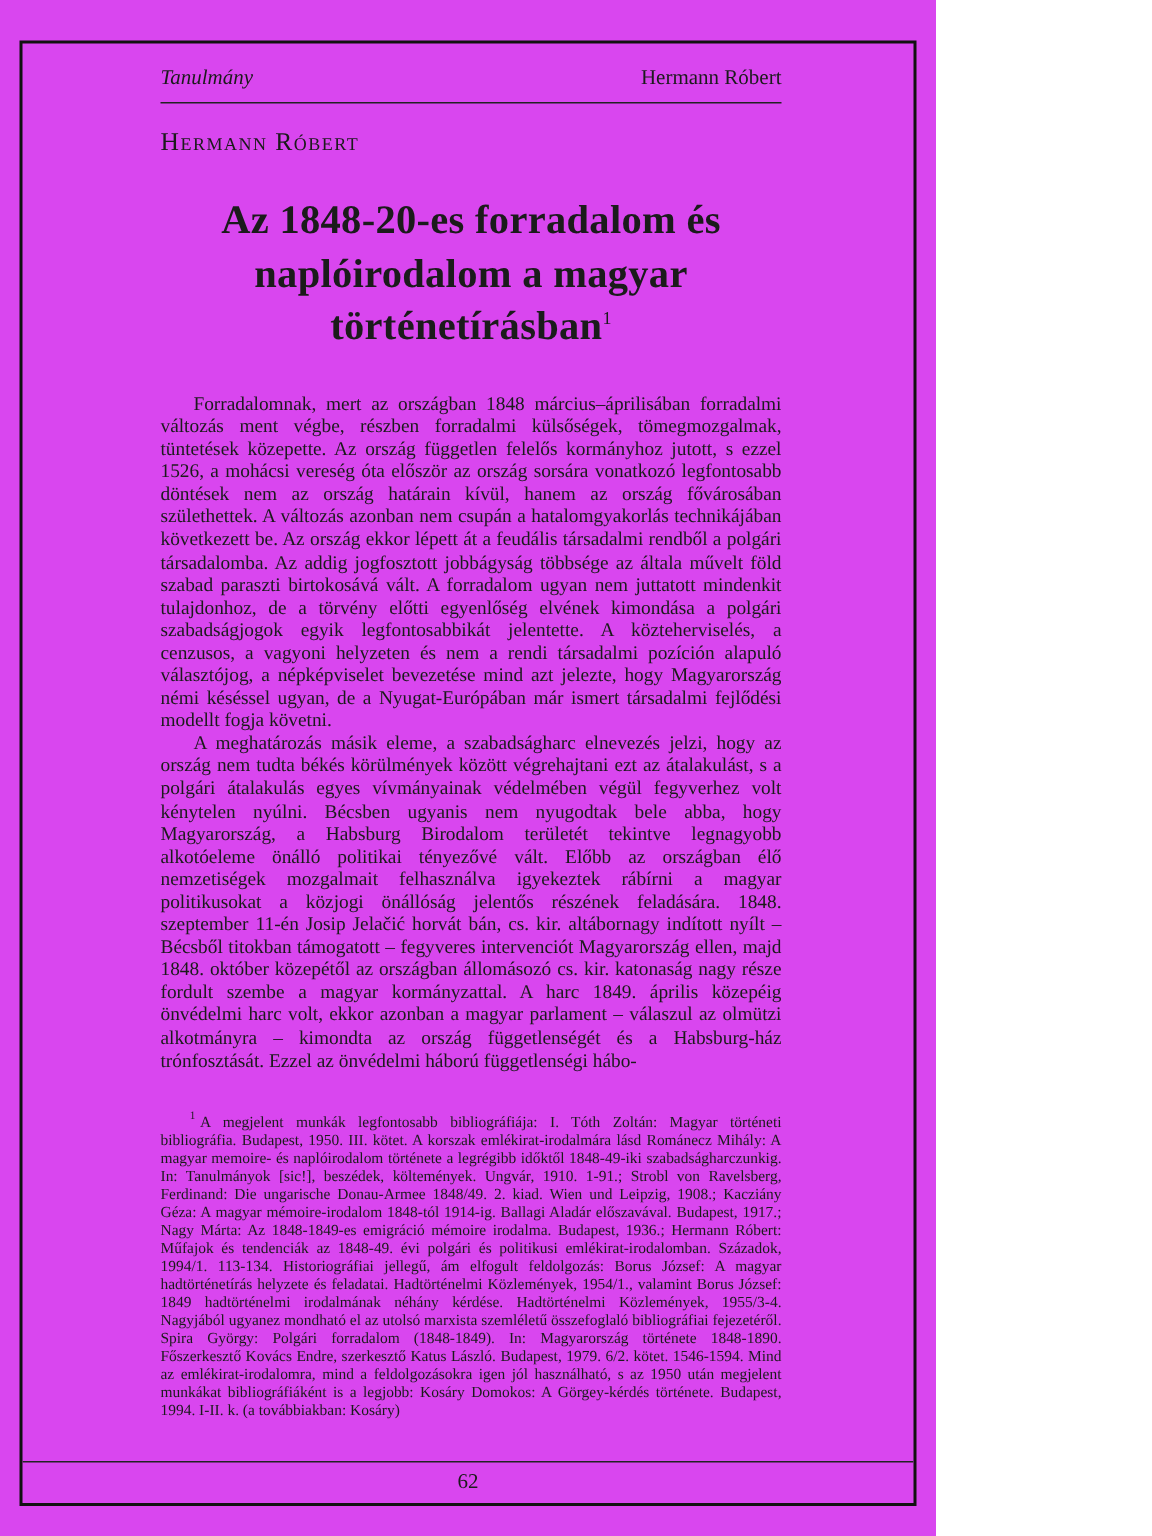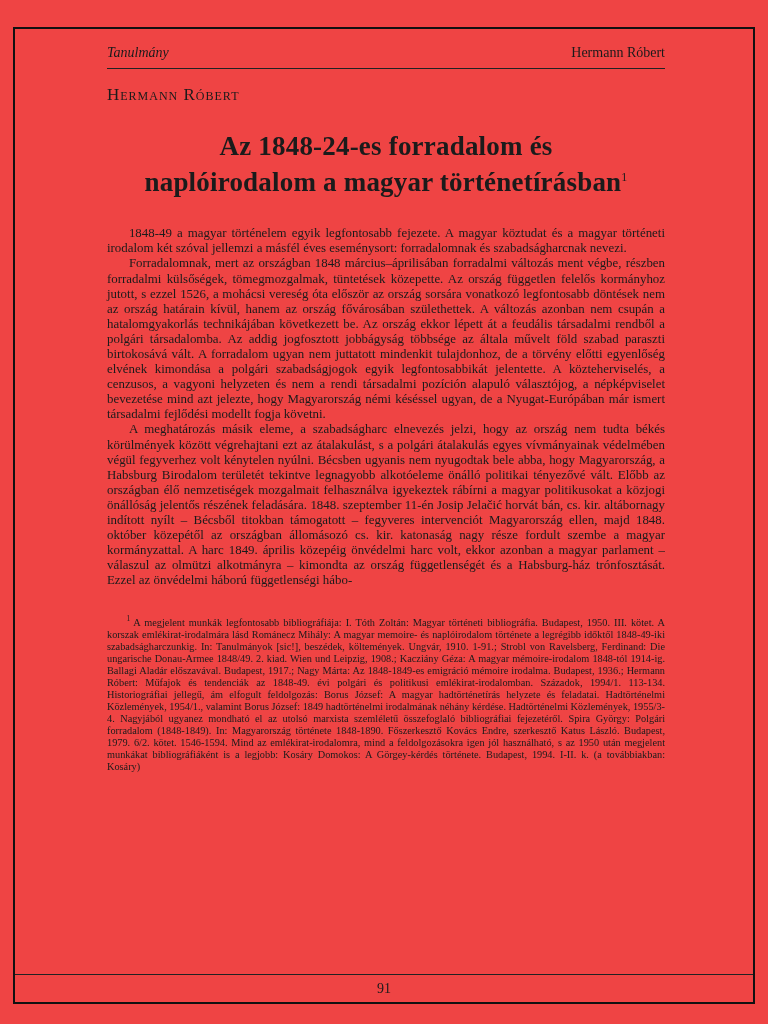--- a/index.html
+++ b/index.html
@@ -5,23 +5,23 @@
   html, body {
     margin: 0;
     padding: 0;
     background: #ffffff;
     width: 768px;
     height: 1024px;
     overflow: hidden;
   }
   .page {
     position: relative;
-    width: 768px;
+    width: 624px;
     height: 1024px;
-    background: #ef4444;
+    background: #d946ef;
     color: #1b1b1b;
     font-family: "Liberation Serif", "DejaVu Serif", serif;
   }
   .frame {
     position: absolute;
     left: 13px;
     right: 13px;
     top: 27px;
     bottom: 20px;
     border: 2px solid #111;
@@ -108,34 +108,33 @@
     <div class="content">
 
       <div class="running-header">
         <span class="rh-left">Tanulmány</span>
         <span class="rh-right">Hermann Róbert</span>
       </div>
 
       <div class="author">Hermann Róbert</div>
 
       <h1 class="title">
-        <span>Az 1848-24-es forradalom és</span><br>
+        <span>Az 1848-20-es forradalom és</span><br>
         <span>naplóirodalom a magyar történetírásban</span><sup>1</sup>
       </h1>
 
       <div class="body-text">
-        <p>1848-49 a magyar történelem egyik legfontosabb fejezete. A magyar köztudat és a magyar történeti irodalom két szóval jellemzi a másfél éves eseménysort: forradalomnak és szabadságharcnak nevezi.</p>
         <p>Forradalomnak, mert az országban 1848 március–áprilisában forradalmi változás ment végbe, részben forradalmi külsőségek, tömegmozgalmak, tüntetések közepette. Az ország független felelős kormányhoz jutott, s ezzel 1526, a mohácsi vereség óta először az ország sorsára vonatkozó legfontosabb döntések nem az ország határain kívül, hanem az ország fővárosában születhettek. A változás azonban nem csupán a hatalomgyakorlás technikájában következett be. Az ország ekkor lépett át a feudális társadalmi rendből a polgári társadalomba. Az addig jogfosztott jobbágyság többsége az általa művelt föld szabad paraszti birtokosává vált. A forradalom ugyan nem juttatott mindenkit tulajdonhoz, de a törvény előtti egyenlőség elvének kimondása a polgári szabadságjogok egyik legfontosabbikát jelentette. A közteherviselés, a cenzusos, a vagyoni helyzeten és nem a rendi társadalmi pozíción alapuló választójog, a népképviselet bevezetése mind azt jelezte, hogy Magyarország némi késéssel ugyan, de a Nyugat-Európában már ismert társadalmi fejlődési modellt fogja követni.</p>
         <p>A meghatározás másik eleme, a szabadságharc elnevezés jelzi, hogy az ország nem tudta békés körülmények között végrehajtani ezt az átalakulást, s a polgári átalakulás egyes vívmányainak védelmében végül fegyverhez volt kénytelen nyúlni. Bécsben ugyanis nem nyugodtak bele abba, hogy Magyarország, a Habsburg Birodalom területét tekintve legnagyobb alkotóeleme önálló politikai tényezővé vált. Előbb az országban élő nemzetiségek mozgalmait felhasználva igyekeztek rábírni a magyar politikusokat a közjogi önállóság jelentős részének feladására. 1848. szeptember 11-én Josip Jelačić horvát bán, cs. kir. altábornagy indított nyílt – Bécsből titokban támogatott – fegyveres intervenciót Magyarország ellen, majd 1848. október közepétől az országban állomásozó cs. kir. katonaság nagy része fordult szembe a magyar kormányzattal. A harc 1849. április közepéig önvédelmi harc volt, ekkor azonban a magyar parlament – válaszul az olmützi alkotmányra – kimondta az ország függetlenségét és a Habsburg-ház trónfosztását. Ezzel az önvédelmi háború függetlenségi hábo-</p>
       </div>
 
       <div class="footnote">
         <sup>1</sup><span>A megjelent munkák legfontosabb bibliográfiája: I. Tóth Zoltán: Magyar történeti bibliográfia. Budapest, 1950. III. kötet. A korszak emlékirat-irodalmára lásd Románecz Mihály: A magyar memoire- és naplóirodalom története a legrégibb időktől 1848-49-iki szabadságharczunkig. In: Tanulmányok [sic!], beszédek, költemények. Ungvár, 1910. 1-91.; Strobl von Ravelsberg, Ferdinand: Die ungarische Donau-Armee 1848/49. 2. kiad. Wien und Leipzig, 1908.; Kacziány Géza: A magyar mémoire-irodalom 1848-tól 1914-ig. Ballagi Aladár előszavával. Budapest, 1917.; Nagy Márta: Az 1848-1849-es emigráció mémoire irodalma. Budapest, 1936.; Hermann Róbert: Műfajok és tendenciák az 1848-49. évi polgári és politikusi emlékirat-irodalomban. Századok, 1994/1. 113-134. Historiográfiai jellegű, ám elfogult feldolgozás: Borus József: A magyar hadtörténetírás helyzete és feladatai. Hadtörténelmi Közlemények, 1954/1., valamint Borus József: 1849 hadtörténelmi irodalmának néhány kérdése. Hadtörténelmi Közlemények, 1955/3-4. Nagyjából ugyanez mondható el az utolsó marxista szemléletű összefoglaló bibliográfiai fejezetéről. Spira György: Polgári forradalom (1848-1849). In: Magyarország története 1848-1890. Főszerkesztő Kovács Endre, szerkesztő Katus László. Budapest, 1979. 6/2. kötet. 1546-1594. Mind az emlékirat-irodalomra, mind a feldolgozásokra igen jól használható, s az 1950 után megjelent munkákat bibliográfiáként is a legjobb: Kosáry Domokos: A Görgey-kérdés története. Budapest, 1994. I-II. k. (a továbbiakban: Kosáry)</span>
       </div>
 
     </div>
 
     <div class="footer">
-      <span class="page-number">91</span>
+      <span class="page-number">62</span>
     </div>
 
   </div>
 </div>
 
 </body></html>

